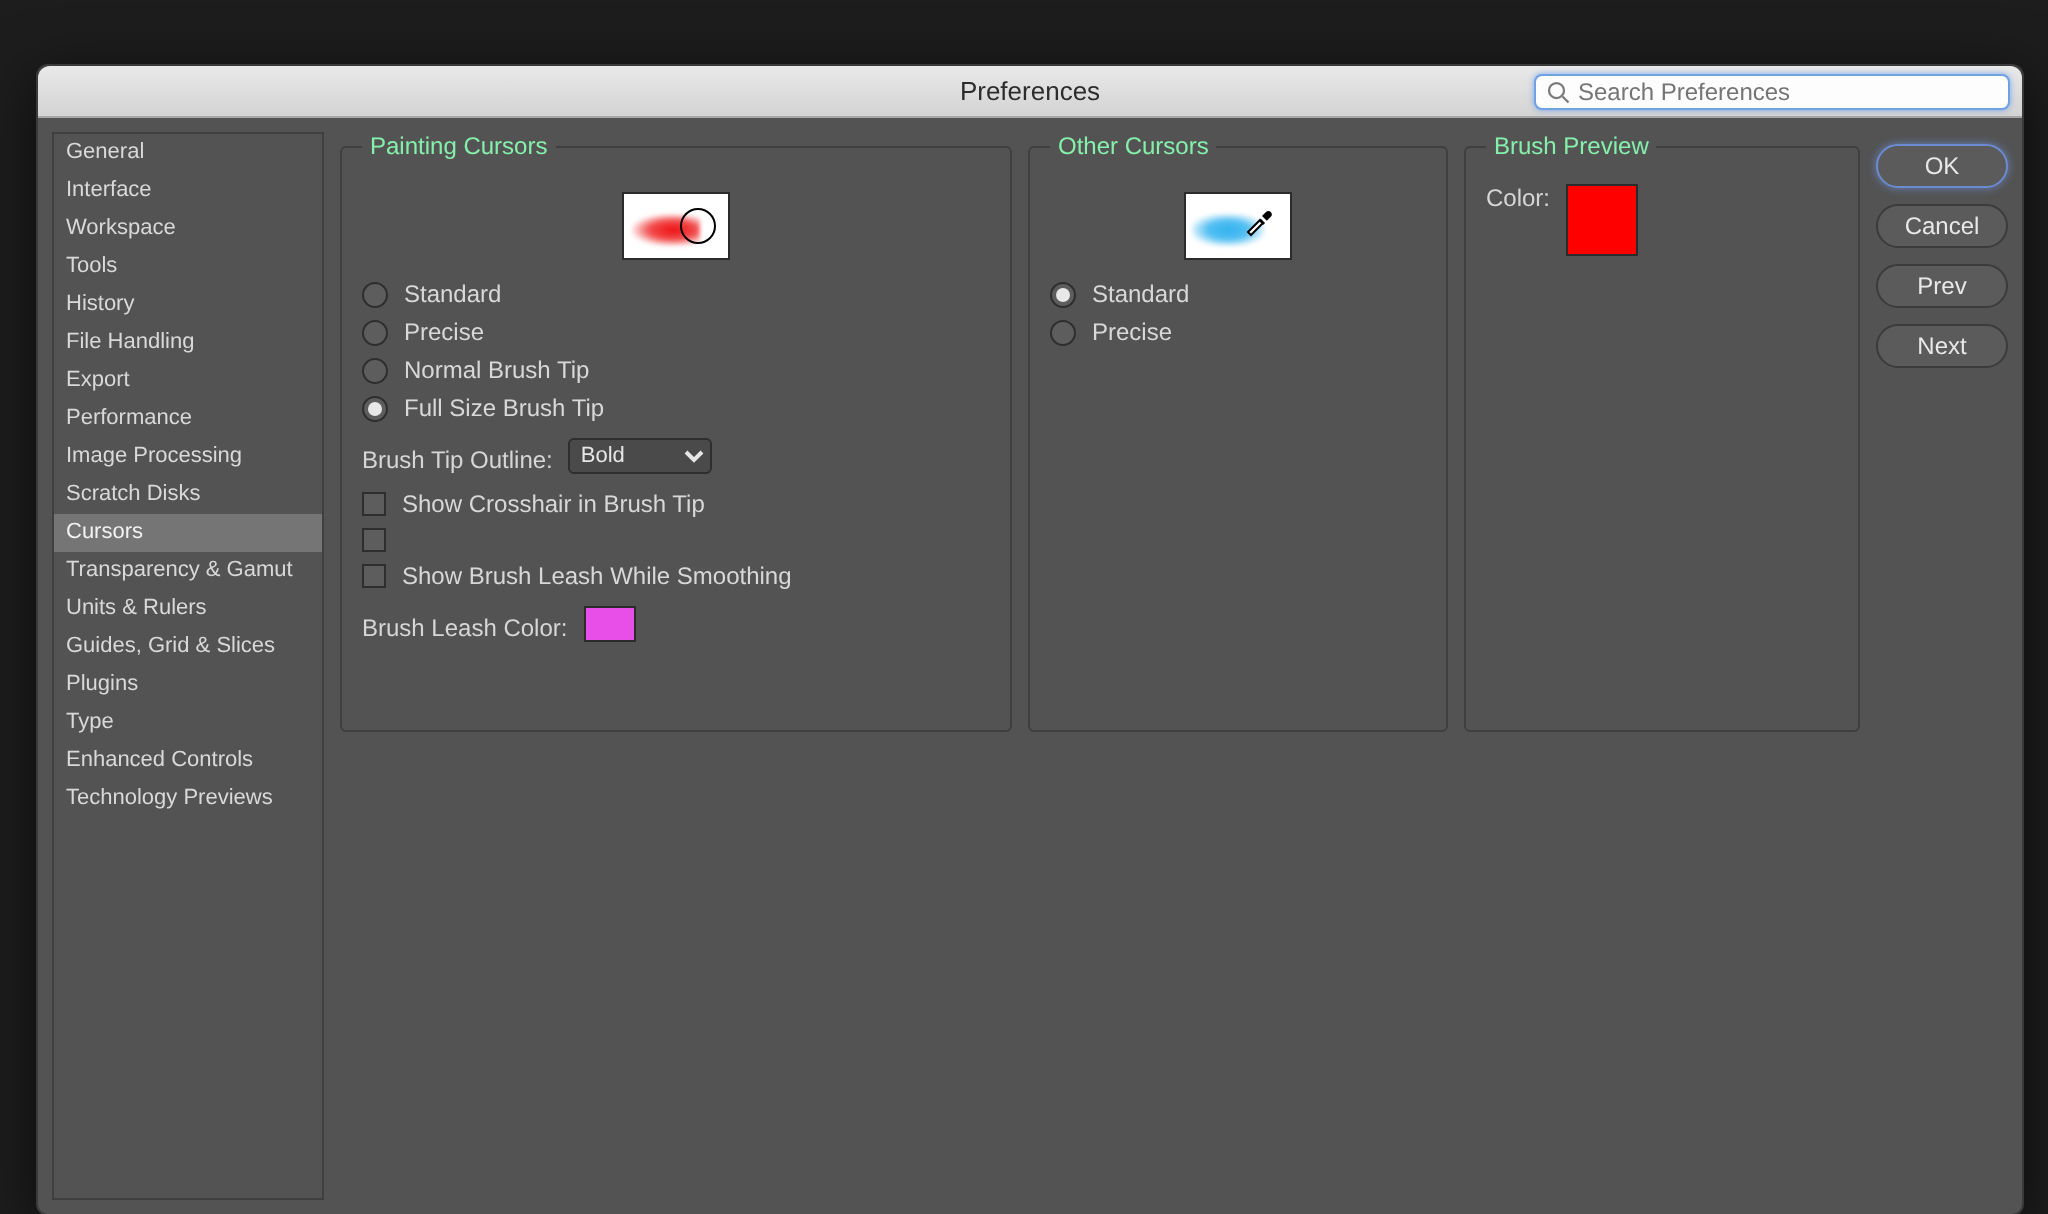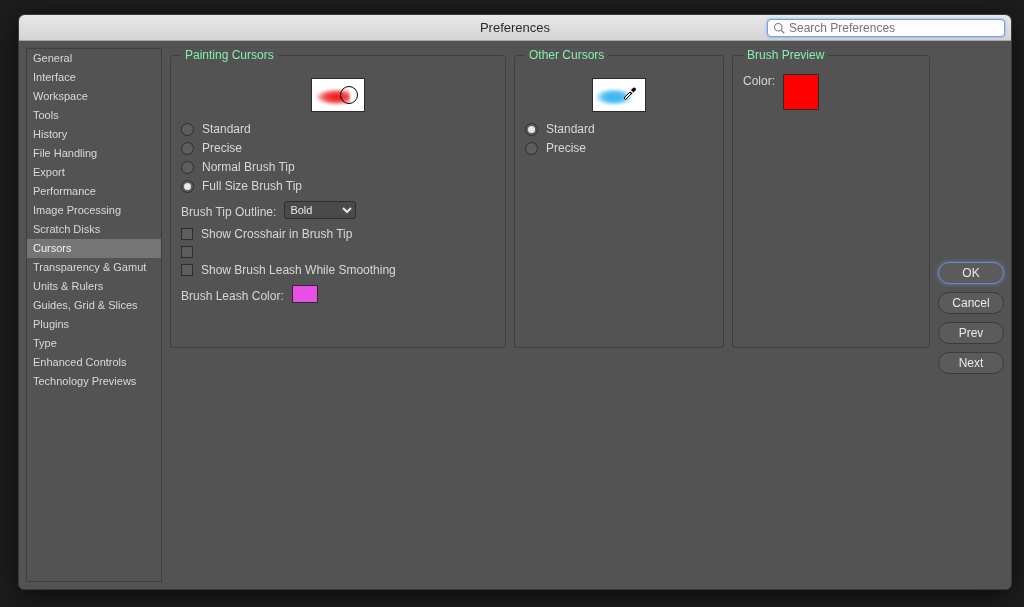--- a/index.html
+++ b/index.html
@@ -10,21 +10,21 @@
     width: 1024px;
     height: 607px;
     overflow: hidden;
     color: #c8c8c8;
   }
   .backdrop {
     position: absolute; inset:0; background:#1d1d1d;
   }
   .dialog {
     position: absolute;
-    top: 14px; left: 18px;
+    top: 32px; left: 18px;
     width: 994px; height: 576px;
     background: #535353;
     border-radius: 6px;
     box-shadow: 0 6px 30px rgba(0,0,0,.6);
     display: flex; flex-direction: column;
     border: 1px solid #3a3a3a;
   }
   .titlebar {
     height: 26px;
     background: linear-gradient(#e9e9e9,#d3d3d3);
@@ -144,21 +144,20 @@
     width:72px;
   }
   .swatch {
     width:26px; height:18px; border:1px solid #2b2b2b;
   }
   .swatch.magenta { background:#e84fe8; }
   .swatch.red { width:36px; height:36px; background:#ff0000; }
   .buttons {
     width:66px; display:flex; flex-direction:column; gap:8px;
     padding-top:6px;
-    justify-content:center;
   }
   .btn {
     height:22px; border-radius:12px;
     border:1px solid #3b3b3b;
     background:#5b5b5b;
     color:#e8e8e8;
     font-size:12px;
     display:flex; align-items:center; justify-content:center;
     cursor:default;
     min-width:52px;

